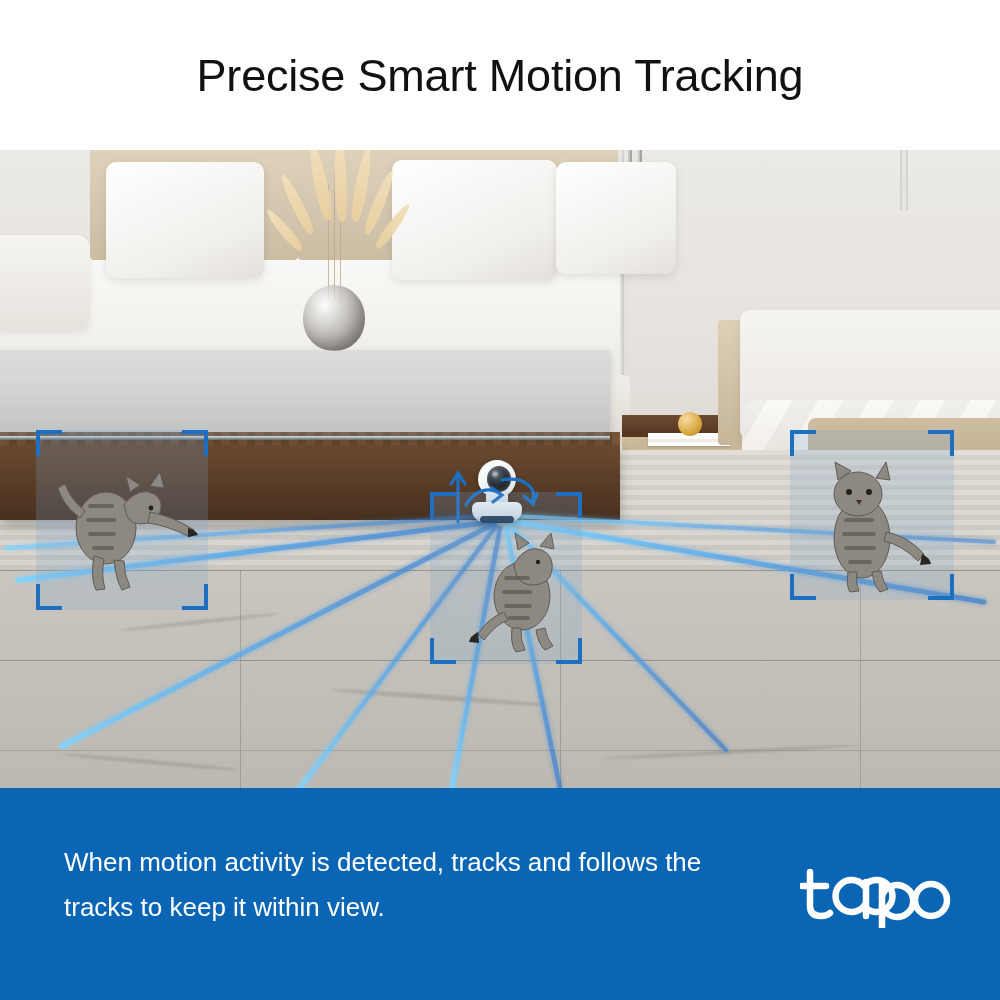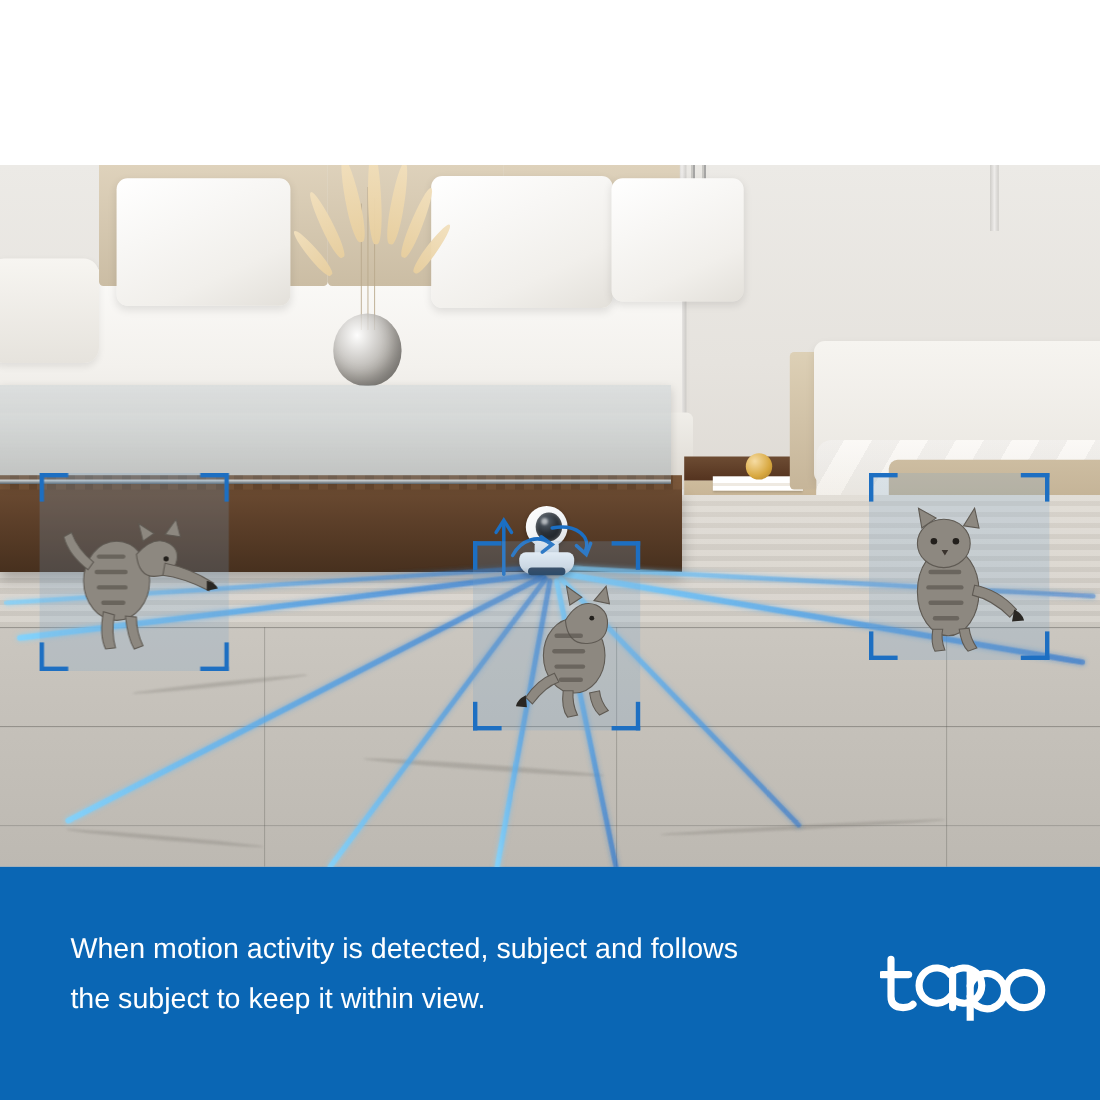--- a/index.html
+++ b/index.html
@@ -247,20 +247,23 @@
   }
   .tapo-logo{
     position:absolute;left:800px;top:78px;width:152px;height:62px;
   }
 </style>
 </head>
 <body>
 
 <div class="poster">
 
+  <div class="header">
+    <div class="header-title">Precise Smart Motion Tracking</div>
+  </div>
 
   <div class="scene">
 
     <div class="wall"></div>
     <div class="slat-wall"></div>
     <div class="slat-wall right"></div>
     <div class="wall-col" style="left:580px;"></div>
     <div class="wall-col" style="left:616px;"></div>
     <div class="wall-col" style="left:900px;top:0;height:60px;"></div>
 
@@ -482,21 +485,21 @@
         <circle cx="45" cy="38" r="3" fill="#23201c"></circle>
         <circle cx="65" cy="38" r="3" fill="#23201c"></circle>
         <path d="M52,46 l6,0 l-3,5z" fill="#3a332d"></path>
         <path d="M118,100 q8,4 9,10 l-11,1z" fill="#2a2723"></path>
       </svg>
     </div>
 
   </div>
 
   <div class="footer">
-    <div class="footer-caption">When motion activity is detected, subject and follows the subject to keep it within view.</div>
+    <div class="footer-caption">When motion activity is detected, tracks and follows the tracks to keep it within view.</div>
 
     <svg class="tapo-logo" viewBox="0 0 152 62">
       <g fill="none" stroke="#ffffff" stroke-width="6.5" stroke-linecap="round">
         <path d="M10,6 L10,40 q0,10 11,10 q6,0 9,-3"></path>
         <path d="M2,20 L26,20"></path>
         <path d="M64,20 a16,16 0 1,0 0,20 a16,16 0 1,0 0,-20"></path>
         <path d="M66,16 L66,50"></path>
         <path d="M82,16 L82,62"></path>
         <path d="M82,30 a16,16 0 1,1 0,10"></path>
         <circle cx="131" cy="34" r="16"></circle>

